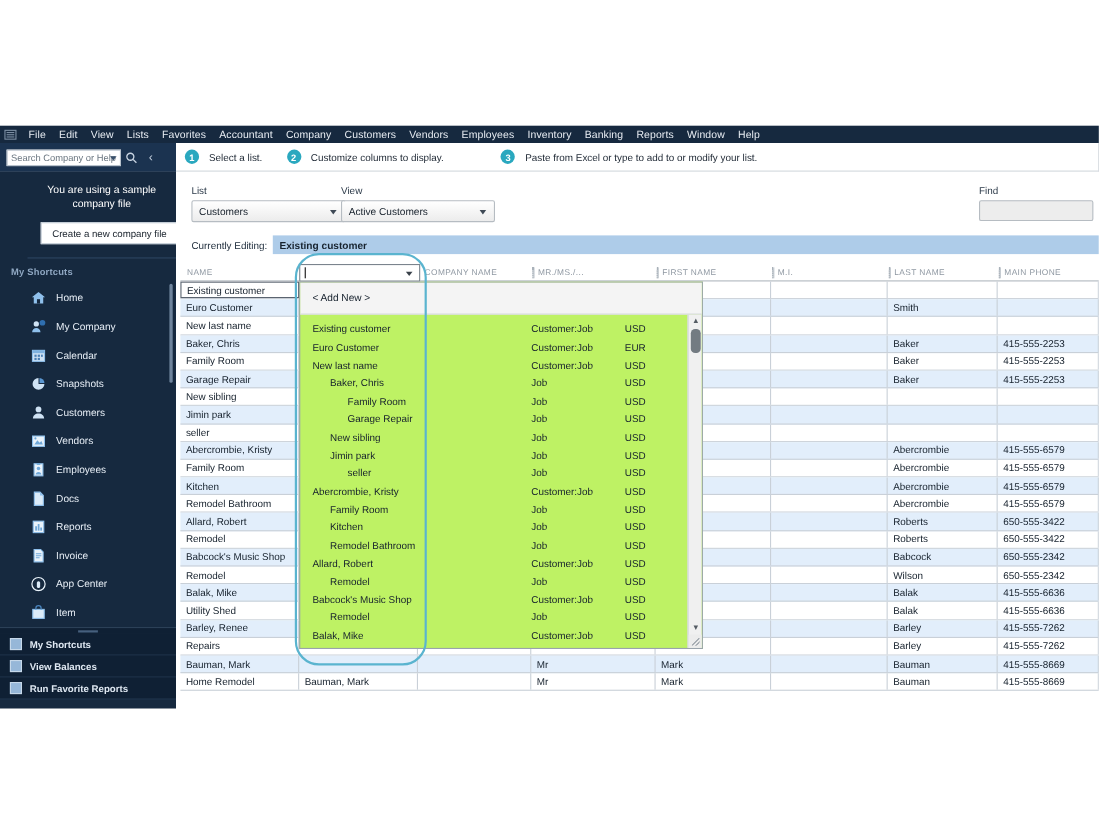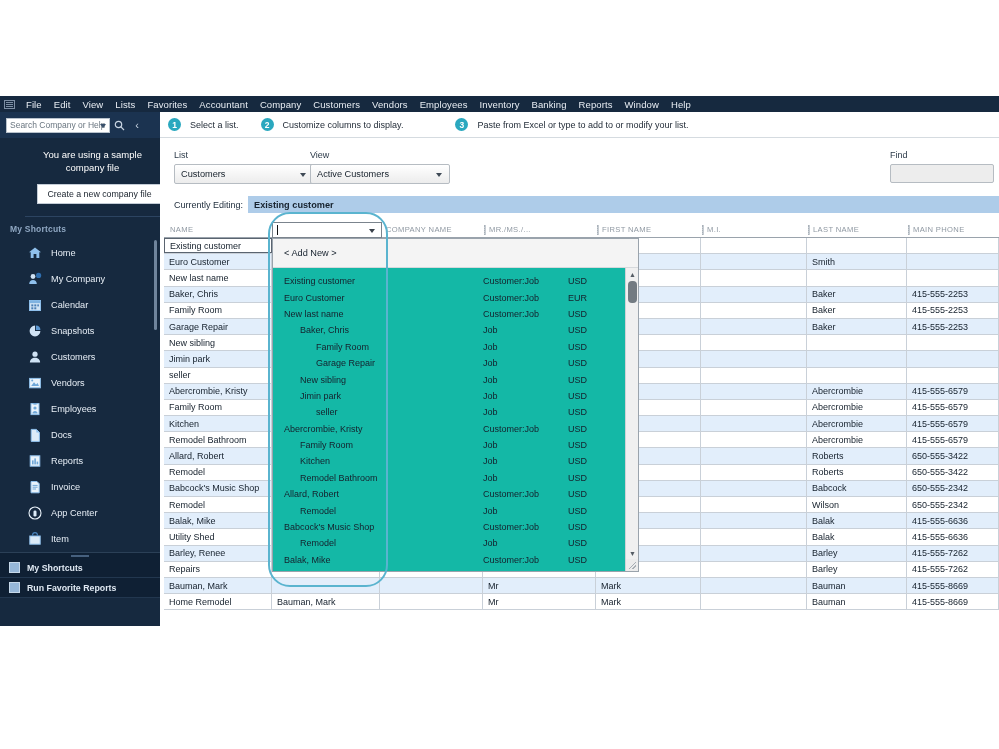--- a/index.html
+++ b/index.html
@@ -5,21 +5,21 @@
   * { box-sizing: border-box; }
   html, body {
     margin: 0; padding: 0;
     width: 999px; height: 749px;
     background: #ffffff;
     font-family: "Liberation Sans", sans-serif;
     overflow: hidden;
   }
   #app {
     position: absolute;
-    left: 0; top: 96px;
+    left: 0; top: 114px;
     width: 999px; height: 530px;
     background: #ffffff;
     overflow: hidden;
   }
 
   
   .menubar {
     height: 16px;
     background: #16293f;
     display: flex;
@@ -318,21 +318,21 @@
   .c5 { width: 106px; }
   .c6 { width: 100px; }
   .c7 { width: 92px; }
 
   
   .dd {
     position: absolute;
     left: 108px; top: 16px;
     width: 367px;
     height: 334px;
-    background: #14b8a6;
+    background: #bef264;
     border: 1px solid #9aa3ac;
     z-index: 30;
     display: flex;
     flex-direction: column;
   }
   .dd-addnew {
     height: 29px;
     background: #f4f4f4;
     border-bottom: 1px solid #d6d9dc;
     font-size: 9.2px;
@@ -613,20 +613,24 @@
           </div>
         </div>
       <div class="sb-divider"></div>
       <div id="bottom-list">
           <div class="bottom-item">
             <span class="ic"></span>
             <span>My Shortcuts</span>
           </div>
           <div class="bottom-item">
             <span class="ic"></span>
+            <span>View Balances</span>
+          </div>
+          <div class="bottom-item">
+            <span class="ic"></span>
             <span>Run Favorite Reports</span>
           </div>
         </div>
     </div>
 
     <div class="main">
 
       <div class="filters">
         <div class="fld" style="left:14px; top:12px;">
           <div class="lbl">List</div>

